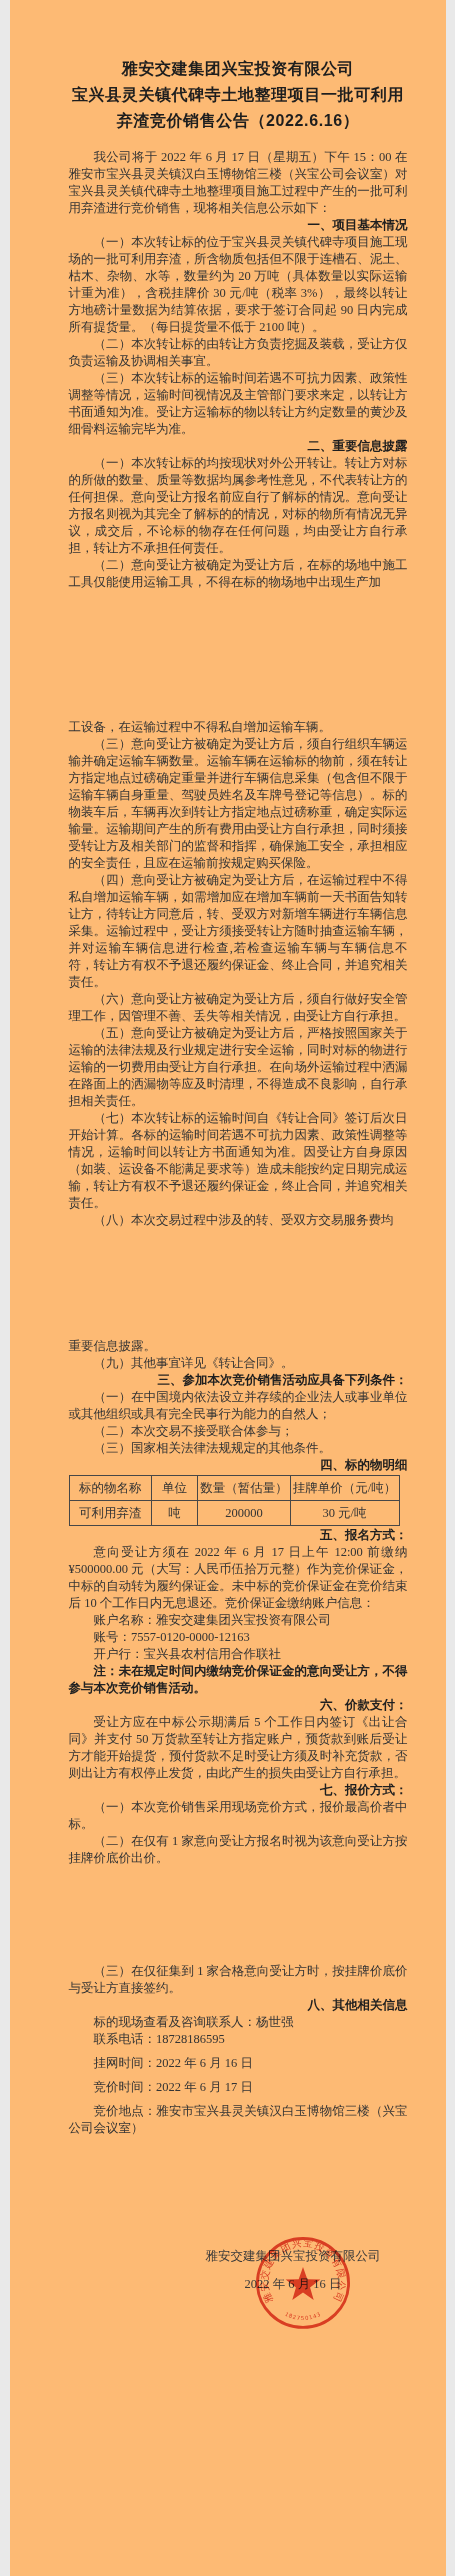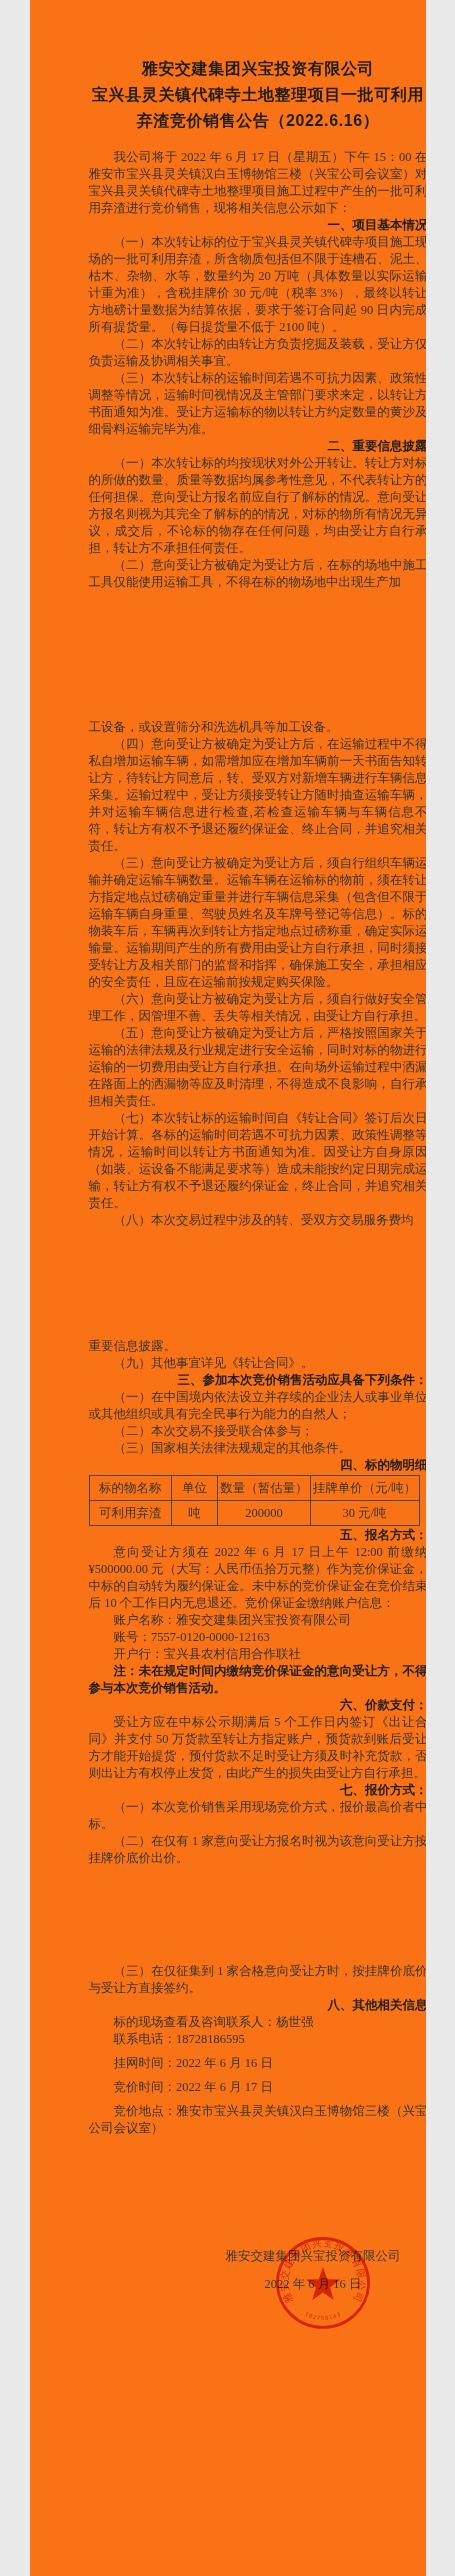--- a/index.html
+++ b/index.html
@@ -1,21 +1,21 @@
 <!DOCTYPE html>
 <html style="font-size:9px"><head>
 <meta charset="utf-8">
 <style>
   html,body{margin:0;padding:0;background:#e9e9e9;}
   .page{
     position:relative;
-    width:396px;
+    width:436px;
     height:2576px;
     margin:0 auto;
-    background:#f97316;
+    background:#fdba74;
     overflow:hidden;
     font-family:"Liberation Serif","DejaVu Serif",serif;
     color:#343434;
   }
   .content{
     position:absolute;
     left:59px;
     top:0;
     width:339px;
   }
@@ -112,23 +112,23 @@
     <p class="para">（一）本次转让标的位于宝兴县灵关镇代碑寺项目施工现场的一批可利用弃渣，所含物质包括但不限于连槽石、泥土、枯木、杂物、水等，数量约为 20 万吨（具体数量以实际运输计重为准），含税挂牌价 30 元/吨（税率 3%），最终以转让方地磅计量数据为结算依据，要求于签订合同起 90 日内完成所有提货量。（每日提货量不低于 2100 吨）。</p>
     <p class="para">（二）本次转让标的由转让方负责挖掘及装载，受让方仅负责运输及协调相关事宜。</p>
     <p class="para">（三）本次转让标的运输时间若遇不可抗力因素、政策性调整等情况，运输时间视情况及主管部门要求来定，以转让方书面通知为准。受让方运输标的物以转让方约定数量的黄沙及细骨料运输完毕为准。</p>
 
     <h2 class="heading">二、重要信息披露</h2>
     <p class="para">（一）本次转让标的均按现状对外公开转让。转让方对标的所做的数量、质量等数据均属参考性意见，不代表转让方的任何担保。意向受让方报名前应自行了解标的情况。意向受让方报名则视为其完全了解标的的情况，对标的物所有情况无异议，成交后，不论标的物存在任何问题，均由受让方自行承担，转让方不承担任何责任。</p>
     <p class="para">（二）意向受让方被确定为受让方后，在标的场地中施工工具仅能使用运输工具，不得在标的物场地中出现生产加</p>
 
     <div class="gap1"></div>
 
-    <p class="para cont">工设备，或设置筛分和洗选机具等加工设备。</p>
+    <p class="para cont">工设备，在运输过程中不得私自增加运输车辆。</p>
+    <p class="para">（三）意向受让方被确定为受让方后，须自行组织车辆运输并确定运输车辆数量。运输车辆在运输标的物前，须在转让方指定地点过磅确定重量并进行车辆信息采集（包含但不限于运输车辆自身重量、驾驶员姓名及车牌号登记等信息）。标的物装车后，车辆再次到转让方指定地点过磅称重，确定实际运输量。运输期间产生的所有费用由受让方自行承担，同时须接受转让方及相关部门的监督和指挥，确保施工安全，承担相应的安全责任，且应在运输前按规定购买保险。</p>
     <p class="para">（四）意向受让方被确定为受让方后，在运输过程中不得私自增加运输车辆，如需增加应在增加车辆前一天书面告知转让方，待转让方同意后，转、受双方对新增车辆进行车辆信息采集。运输过程中，受让方须接受转让方随时抽查运输车辆，并对运输车辆信息进行检查,若检查运输车辆与车辆信息不符，转让方有权不予退还履约保证金、终止合同，并追究相关责任。</p>
-    <p class="para">（三）意向受让方被确定为受让方后，须自行组织车辆运输并确定运输车辆数量。运输车辆在运输标的物前，须在转让方指定地点过磅确定重量并进行车辆信息采集（包含但不限于运输车辆自身重量、驾驶员姓名及车牌号登记等信息）。标的物装车后，车辆再次到转让方指定地点过磅称重，确定实际运输量。运输期间产生的所有费用由受让方自行承担，同时须接受转让方及相关部门的监督和指挥，确保施工安全，承担相应的安全责任，且应在运输前按规定购买保险。</p>
     <p class="para">（六）意向受让方被确定为受让方后，须自行做好安全管理工作，因管理不善、丢失等相关情况，由受让方自行承担。</p>
     <p class="para">（五）意向受让方被确定为受让方后，严格按照国家关于运输的法律法规及行业规定进行安全运输，同时对标的物进行运输的一切费用由受让方自行承担。在向场外运输过程中洒漏在路面上的洒漏物等应及时清理，不得造成不良影响，自行承担相关责任。</p>
     <p class="para">（七）本次转让标的运输时间自《转让合同》签订后次日开始计算。各标的运输时间若遇不可抗力因素、政策性调整等情况，运输时间以转让方书面通知为准。因受让方自身原因（如装、运设备不能满足要求等）造成未能按约定日期完成运输，转让方有权不予退还履约保证金，终止合同，并追究相关责任。</p>
     <p class="para">（八）本次交易过程中涉及的转、受双方交易服务费均</p>
 
     <div class="gap2"></div>
 
     <p class="para cont">重要信息披露。</p>
     <p class="para">（九）其他事宜详见《转让合同》。</p>
 

